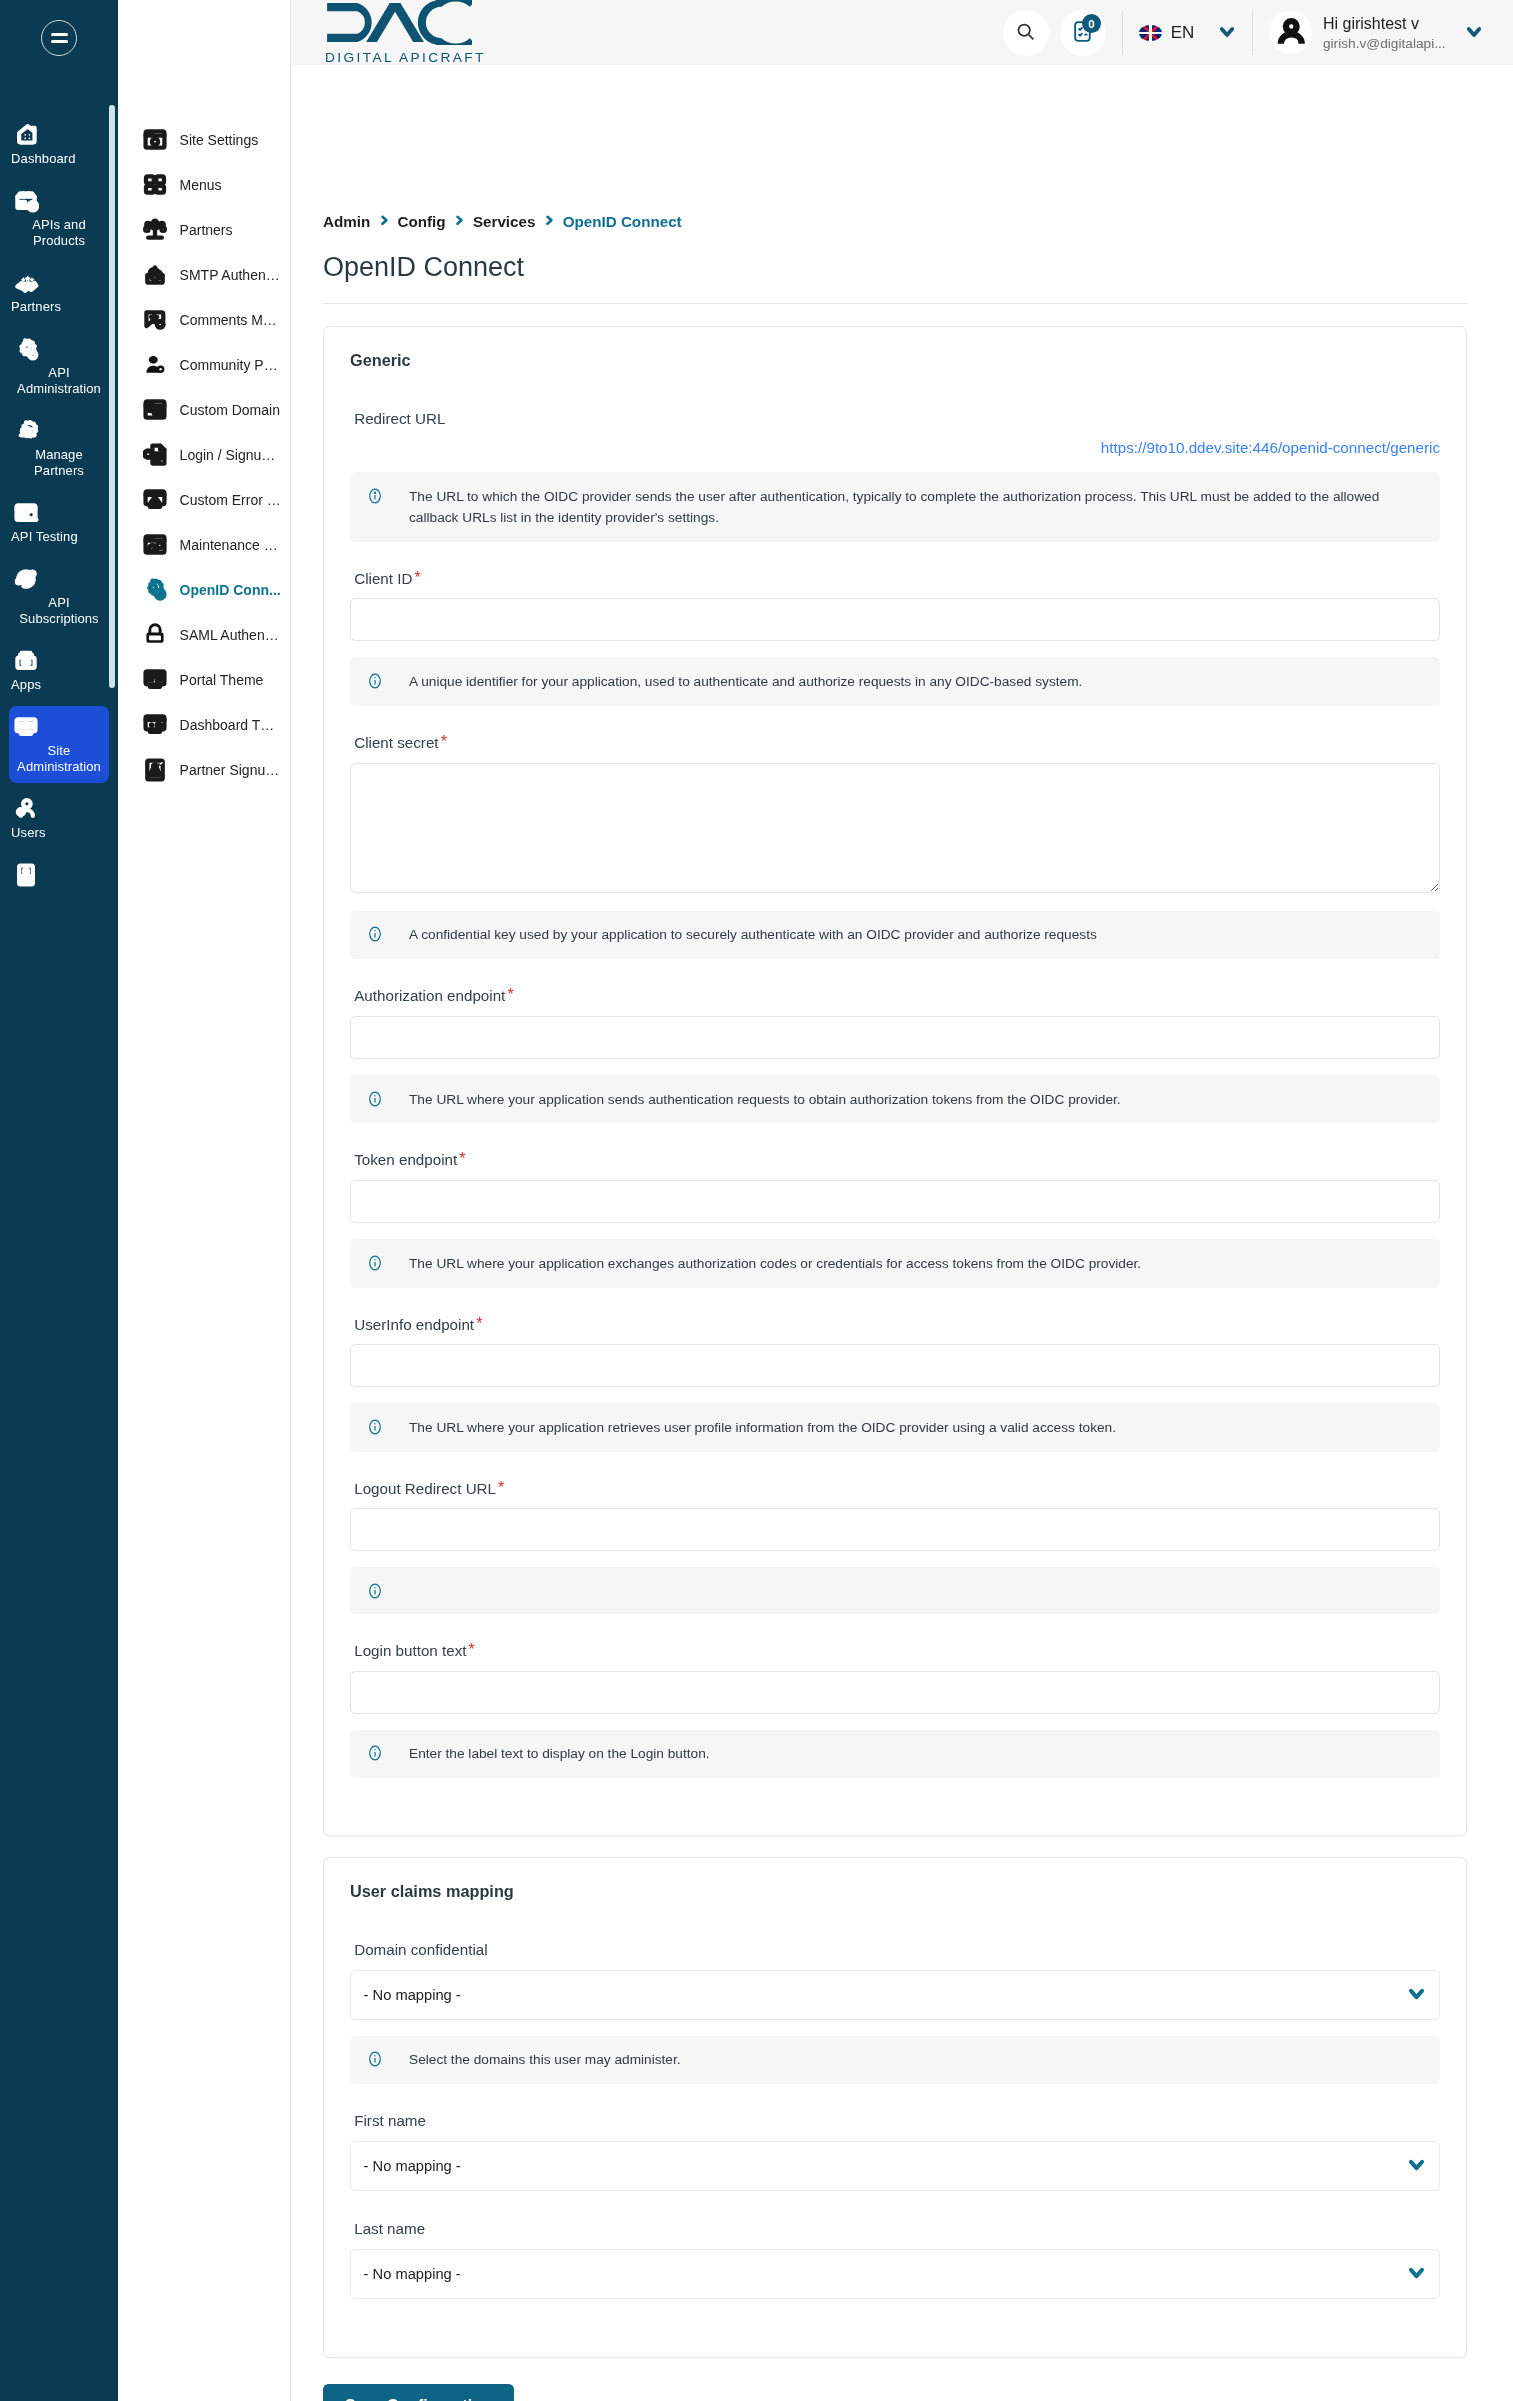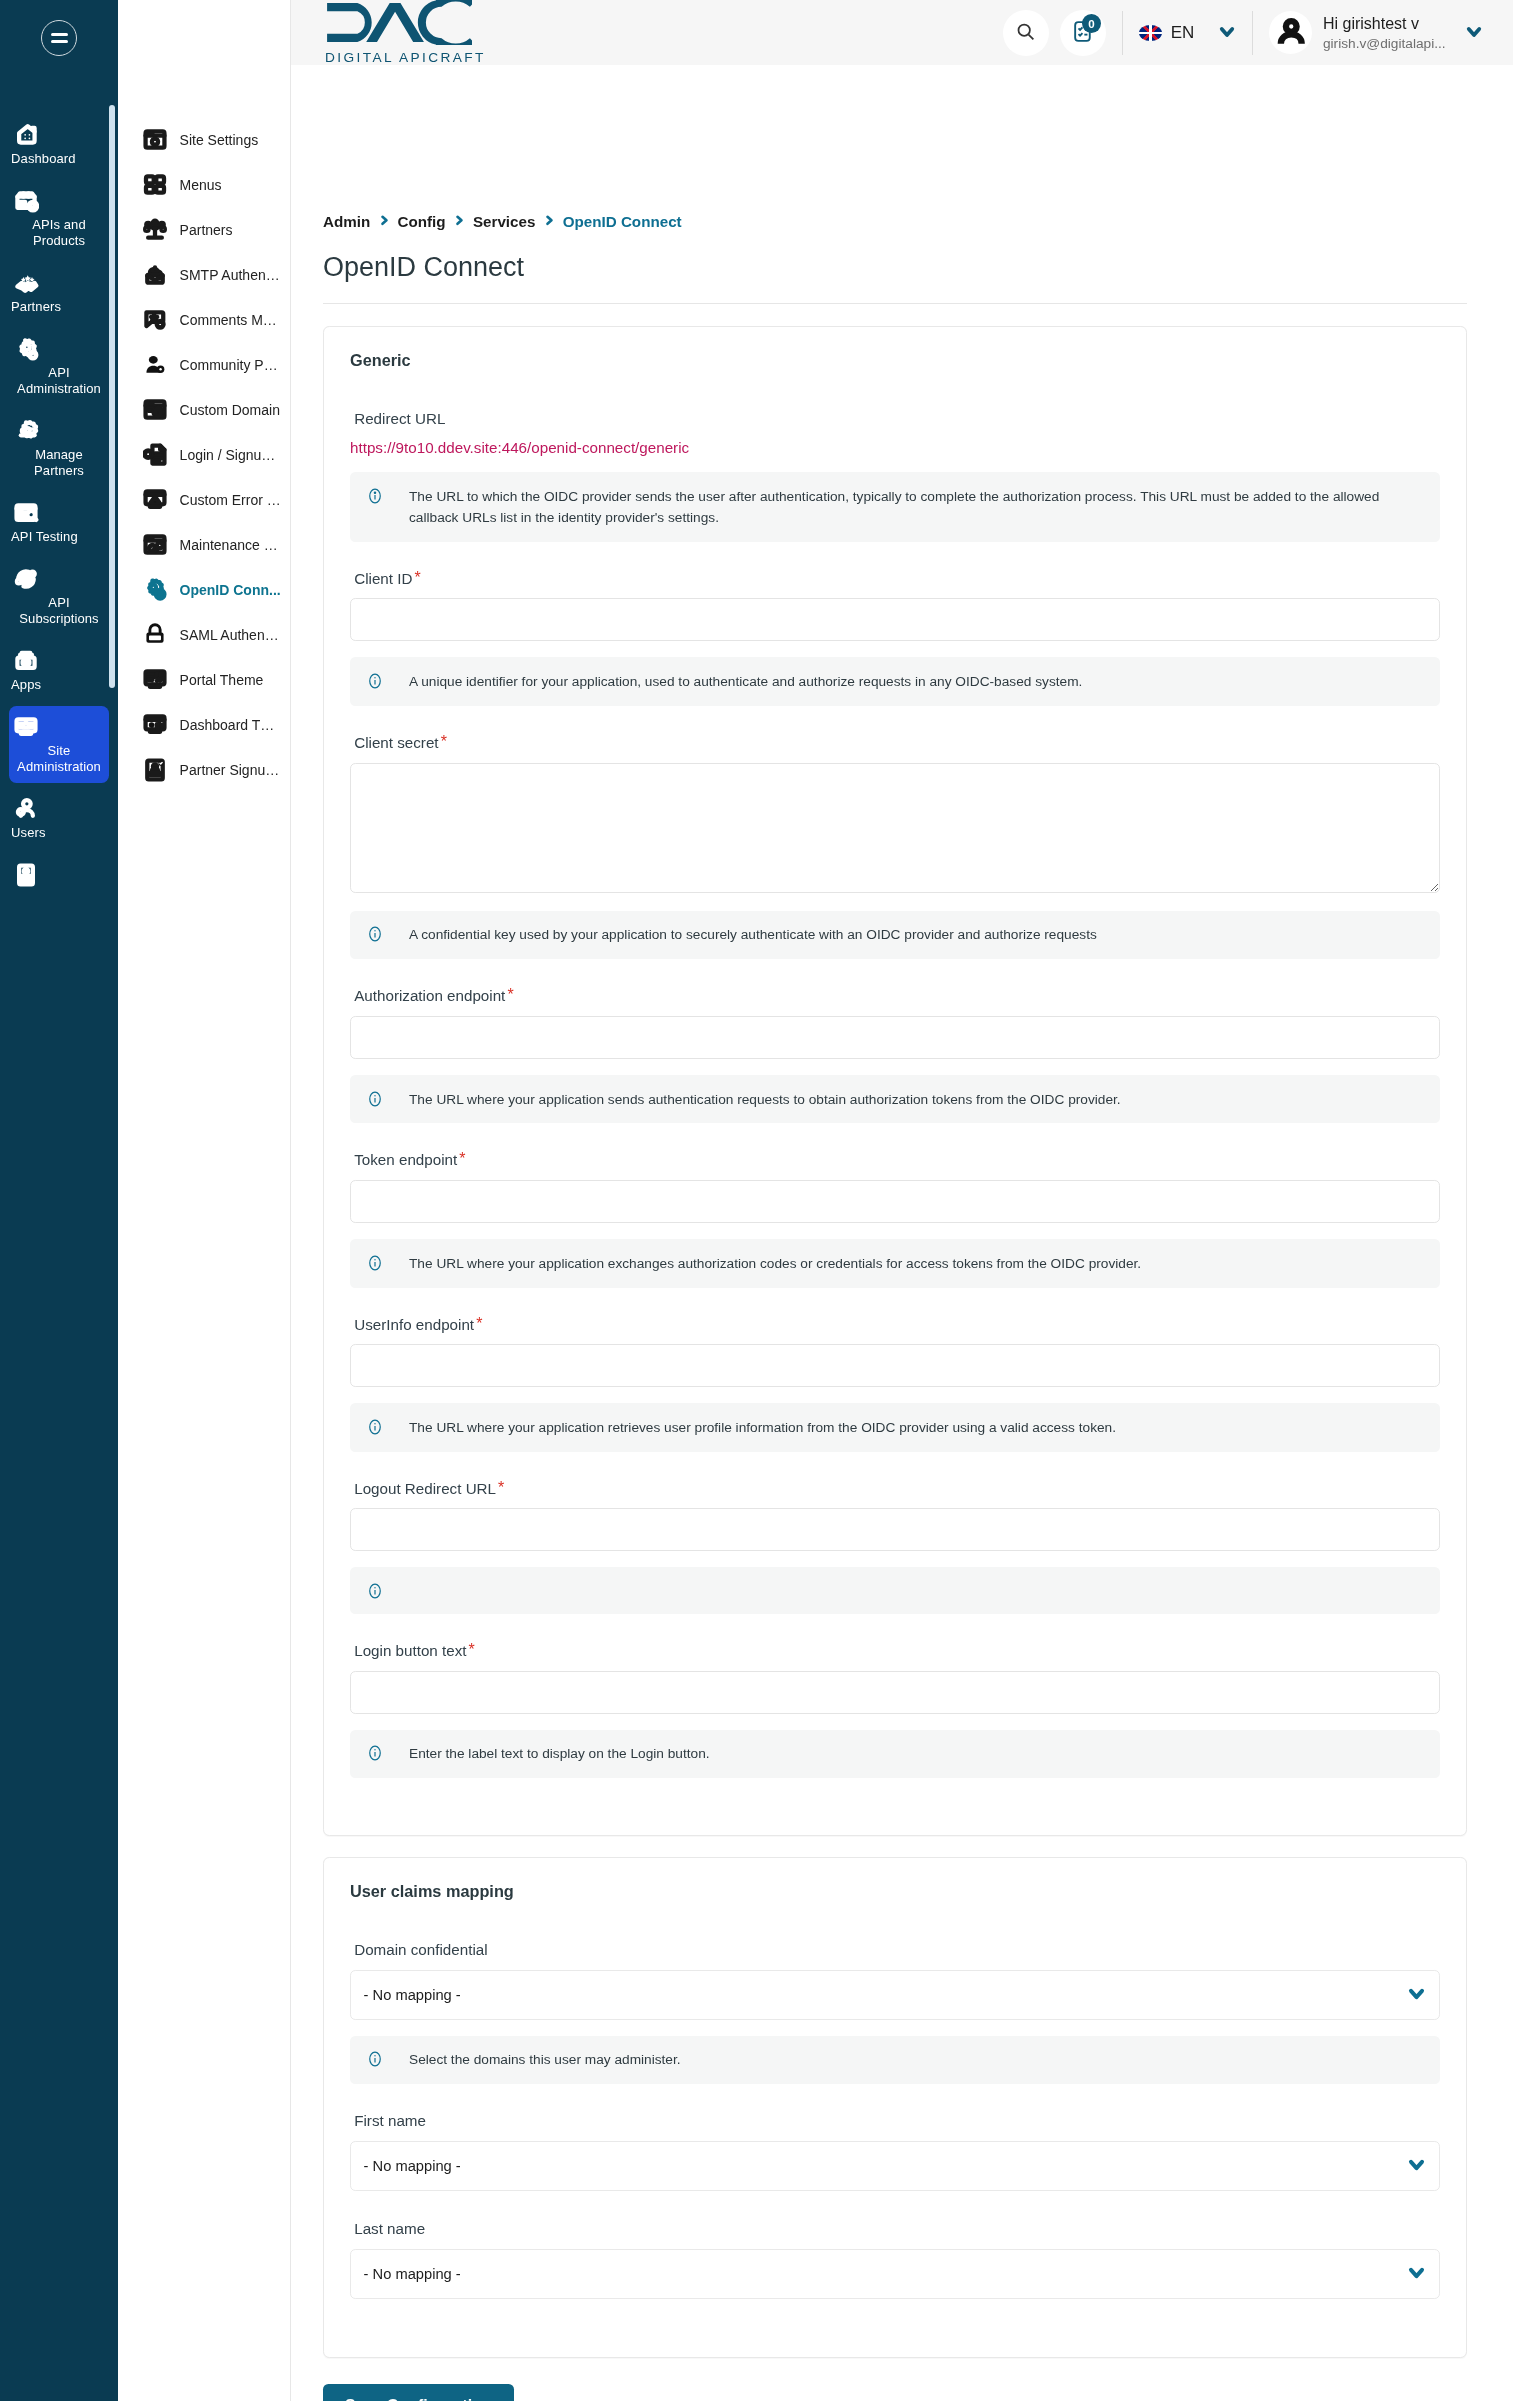--- a/index.html
+++ b/index.html
@@ -160,21 +160,21 @@
     box-shadow: 0 0.5px 1.1px rgba(0,0,0,.03);
   }
   .card-title { font-size: 16.3px; font-weight:700; color:#2b3a40; margin-bottom: 40px; }
 
   .field { margin-bottom: 0; }
   .field-label {
     font-size: 15.2px; color:#33414a; margin: 0 0 11.6px 4.2px;
     display:flex; align-items:flex-start; gap: 2.1px;
   }
   .req { color:#d93025; font-size: 16px; line-height:1; }
-  .static-value { font-size: 15.2px; color:#be185d; margin: 0 0 16px 0; }
+  .static-value { font-size: 15.2px; color:#3b82f6; margin: 0 0 16px 0; text-align: right; }
 
   .text-input {
     width: 100%;
     height: 43px;
     border: 1.1px solid #e4e4e4;
     border-radius: 5.3px;
     background:#fff;
     font-size: 14.7px;
     padding: 0 12.6px;
     color:#222;

